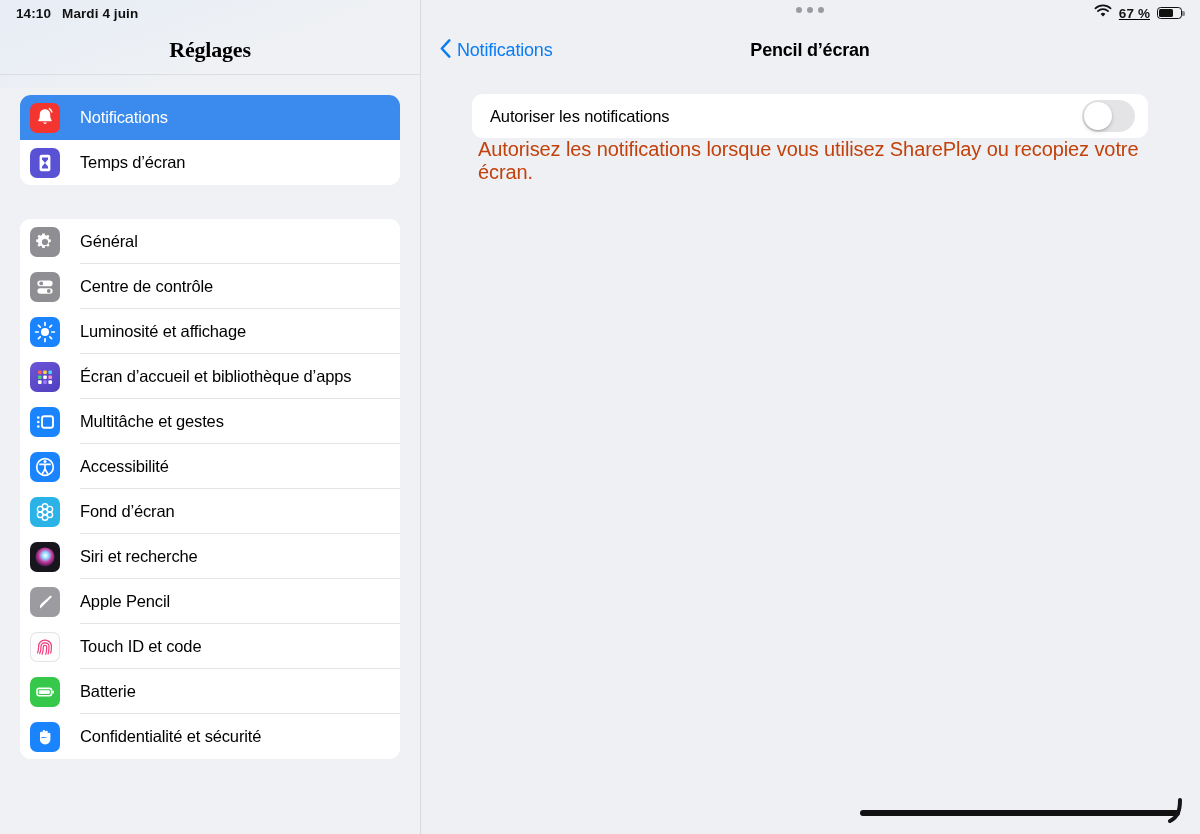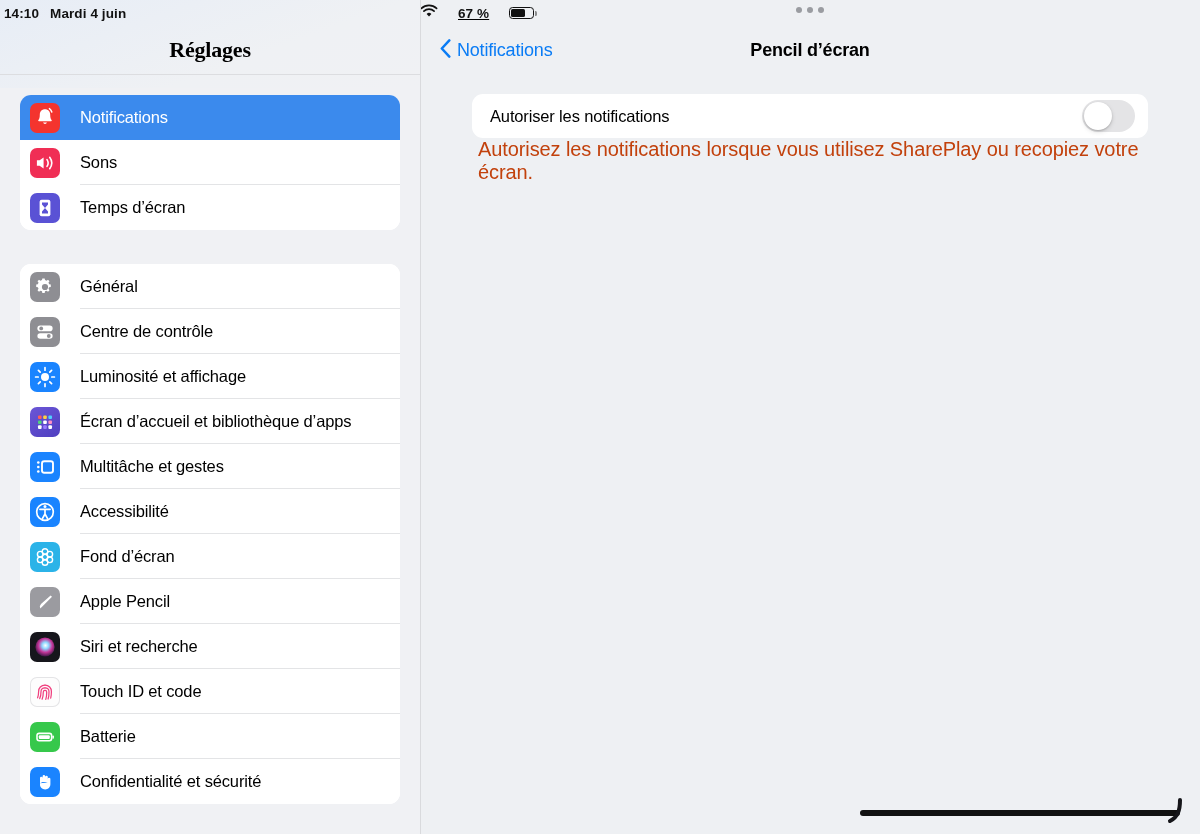--- a/index.html
+++ b/index.html
@@ -20,21 +20,21 @@
     flex:0 0 420px;
   }
   #sidebar-glow {
     position:absolute; top:0; left:0; width:420px; height:88px;
     background:linear-gradient(160deg,#e7edf6 0%, #eff1f4 62%, #f0f1f4 100%);
     pointer-events:none;
   }
   #statusbar {
     position:relative; height:26px;
     display:flex; align-items:center;
-    padding:0 4px;
+    padding:0 16px;
     font-size:13.5px; font-weight:bold; color:#111;
     letter-spacing:.1px;
   }
   #statusbar .time { margin-right:11px; }
   #statusbar .date { font-weight:bold; }
 
   #settings-title {
     position:relative;
     height:48px;
     display:flex; align-items:center; justify-content:center;
@@ -99,23 +99,23 @@
 
   
   #detail {
     position:relative;
     width:780px; height:834px;
     background:#eef0f3;
     flex:0 0 780px;
   }
   #detail-status {
     height:26px; position:relative;
-    display:flex; align-items:center; justify-content:flex-start;
+    display:flex; align-items:center; justify-content:flex-end;
     padding-right:18px;
-    gap:20px;
+    gap:7px;
     text-decoration:underline;
   }
   #multitask-dots {
     position:absolute; left:0; right:0; top:7px;
     margin:0 auto; width:40px;
     display:flex; justify-content:center; gap:5px;
   }
   #multitask-dots i {
     width:6px; height:6px; border-radius:50%;
     background:#9a9ca1; display:block;
@@ -231,31 +231,20 @@
       <div class="group" id="group-0">
           <div class="row selected">
             <span class="ic" style="background: rgb(244, 52, 46);">
               <svg width="30" height="30" viewBox="0 0 30 30">
                 <path d="M15 6.2c-3.1 0-5.2 2.2-5.2 5.3 0 3.1-.5 4.6-1.4 5.6-.4.4-.1 1.1.5 1.1h12.2c.6 0 .9-.7.5-1.1-.9-1-1.4-2.5-1.4-5.6 0-3.1-2.1-5.3-5.2-5.3z" fill="#fff"></path>
                 <path d="M13 19.6a2.2 2.2 0 0 0 4 0z" fill="#fff"></path>
                 <path d="M19.4 5.6 a6.6 6.6 0 0 1 2.4 3.4" stroke="#fff" stroke-width="1.5" fill="none" stroke-linecap="round"></path>
               </svg>
             </span>
             <span class="label">Notifications</span>
-          </div>
-          <div class="row">
-            <span class="ic" style="background: rgb(240, 46, 85);">
-              <svg width="30" height="30" viewBox="0 0 30 30">
-                <path d="M13.6 9.5 L9.6 12.3 H6.9 v5.4 h2.7 l4 2.8 z" fill="#fff"></path>
-                <path d="M17 11.6 a6 6 0 0 1 0 6.8" stroke="#fff" stroke-width="1.6" fill="none" stroke-linecap="round"></path>
-                <path d="M19.7 9.3 a9.6 9.6 0 0 1 0 11.4" stroke="#fff" stroke-width="1.6" fill="none" stroke-linecap="round"></path>
-              </svg>
-            </span>
-            <span class="label">Sons</span>
-            <span class="sep"></span>
           </div>
           <div class="row last">
             <span class="ic" style="background: rgb(90, 82, 213);">
               <svg width="30" height="30" viewBox="0 0 30 30">
                 <rect x="9.6" y="6.8" width="10.8" height="16.4" rx="2" fill="#fff"></rect>
                 <path d="M12 9.4 h6 v2 l-3 3.6 -3-3.6 z M12 20.6 h6 v-2 l-3-3.6 -3 3.6 z" fill="#5a52d5"></path>
               </svg>
             </span>
             <span class="label">Temps d’écran</span>
           </div>
@@ -351,43 +340,43 @@
                   <circle cx="19.8" cy="12.2" r="2.8"></circle>
                   <circle cx="10.2" cy="17.8" r="2.8"></circle>
                   <circle cx="19.8" cy="17.8" r="2.8"></circle>
                 </g>
               </svg>
             </span>
             <span class="label">Fond d’écran</span>
             <span class="sep"></span>
           </div>
           <div class="row">
-            <span class="ic" style="background: rgb(155, 155, 160);">
-              <svg width="30" height="30" viewBox="0 0 30 30">
-                <path d="M20.6 8.4 L22 9.8 L12.6 19.2 L10.3 21.5 L9.8 19.2 L11 17 Z" fill="#fff"></path>
-              </svg>
-            </span>
-            <span class="label">Apple Pencil</span>
-            <span class="sep"></span>
-          </div>
-          <div class="row">
             <span class="ic" style="background: rgb(22, 22, 28);">
               <svg width="30" height="30" viewBox="0 0 30 30">
                 <defs>
                   <radialGradient id="siriG" cx="52%" cy="42%" r="62%">
                     <stop offset="0%" stop-color="#ffffff"></stop>
                     <stop offset="28%" stop-color="#8fd6ff"></stop>
                     <stop offset="58%" stop-color="#c4379a"></stop>
                     <stop offset="100%" stop-color="#231035"></stop>
                   </radialGradient>
                 </defs>
                 <circle cx="15" cy="15" r="9.6" fill="url(#siriG)"></circle>
               </svg>
             </span>
             <span class="label">Siri et recherche</span>
+            <span class="sep"></span>
+          </div>
+          <div class="row">
+            <span class="ic" style="background: rgb(155, 155, 160);">
+              <svg width="30" height="30" viewBox="0 0 30 30">
+                <path d="M20.6 8.4 L22 9.8 L12.6 19.2 L10.3 21.5 L9.8 19.2 L11 17 Z" fill="#fff"></path>
+              </svg>
+            </span>
+            <span class="label">Apple Pencil</span>
             <span class="sep"></span>
           </div>
           <div class="row">
             <span class="ic" style="background: rgb(253, 253, 253); box-shadow: rgb(228, 228, 230) 0px 0px 0px 1px inset;">
               <svg width="30" height="30" viewBox="0 0 30 30">
                 <g stroke="#f0407f" stroke-width="1.25" fill="none" stroke-linecap="round">
                   <path d="M15 8.2 c-3.9 0-6.4 2.8-6.4 6.2 0 2.6-.3 4.6-1 6.4"></path>
                   <path d="M15 10.8 c-2.4 0-4 1.7-4 3.9 0 3-.5 5.1-1.3 6.9"></path>
                   <path d="M15 13.3 c-1 0-1.7.7-1.7 1.7 0 3.4-.5 5.6-1.2 7.2"></path>
                   <path d="M15 13.3 c1 0 1.7.7 1.7 1.7 0 3.6-.3 5.8-.9 7.4"></path>

